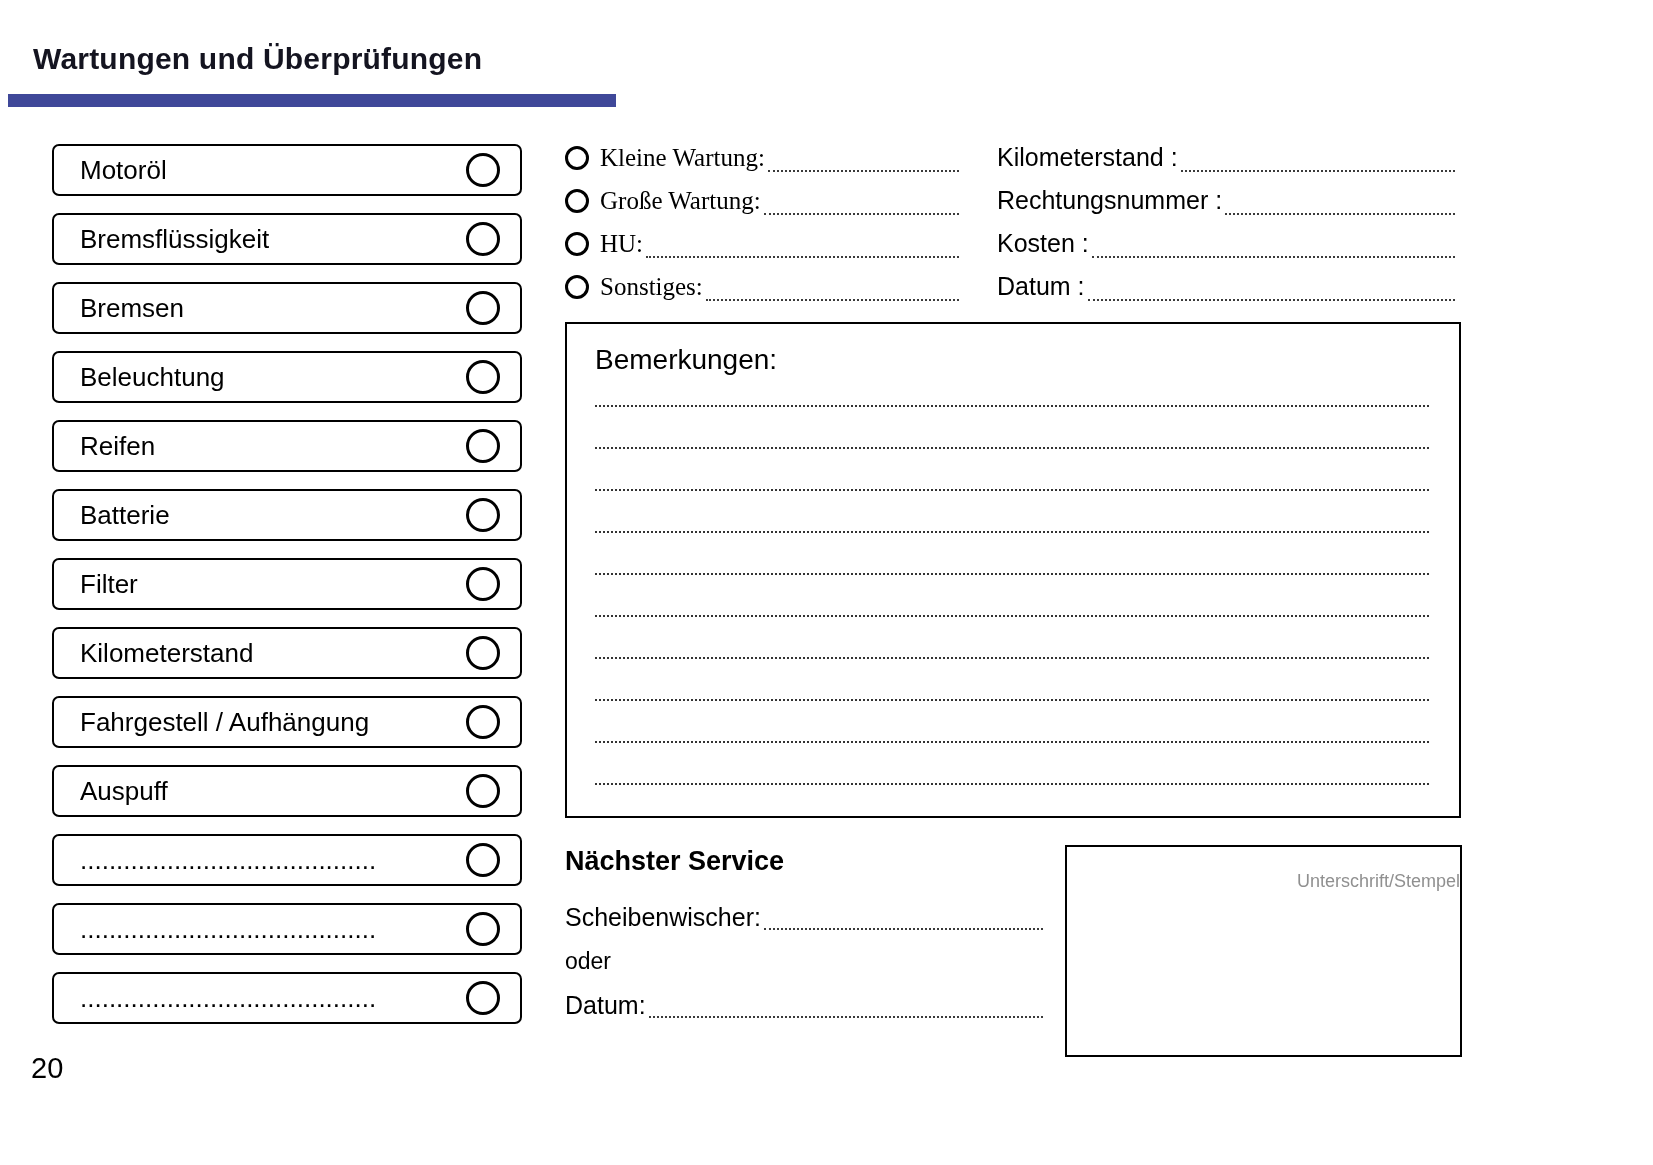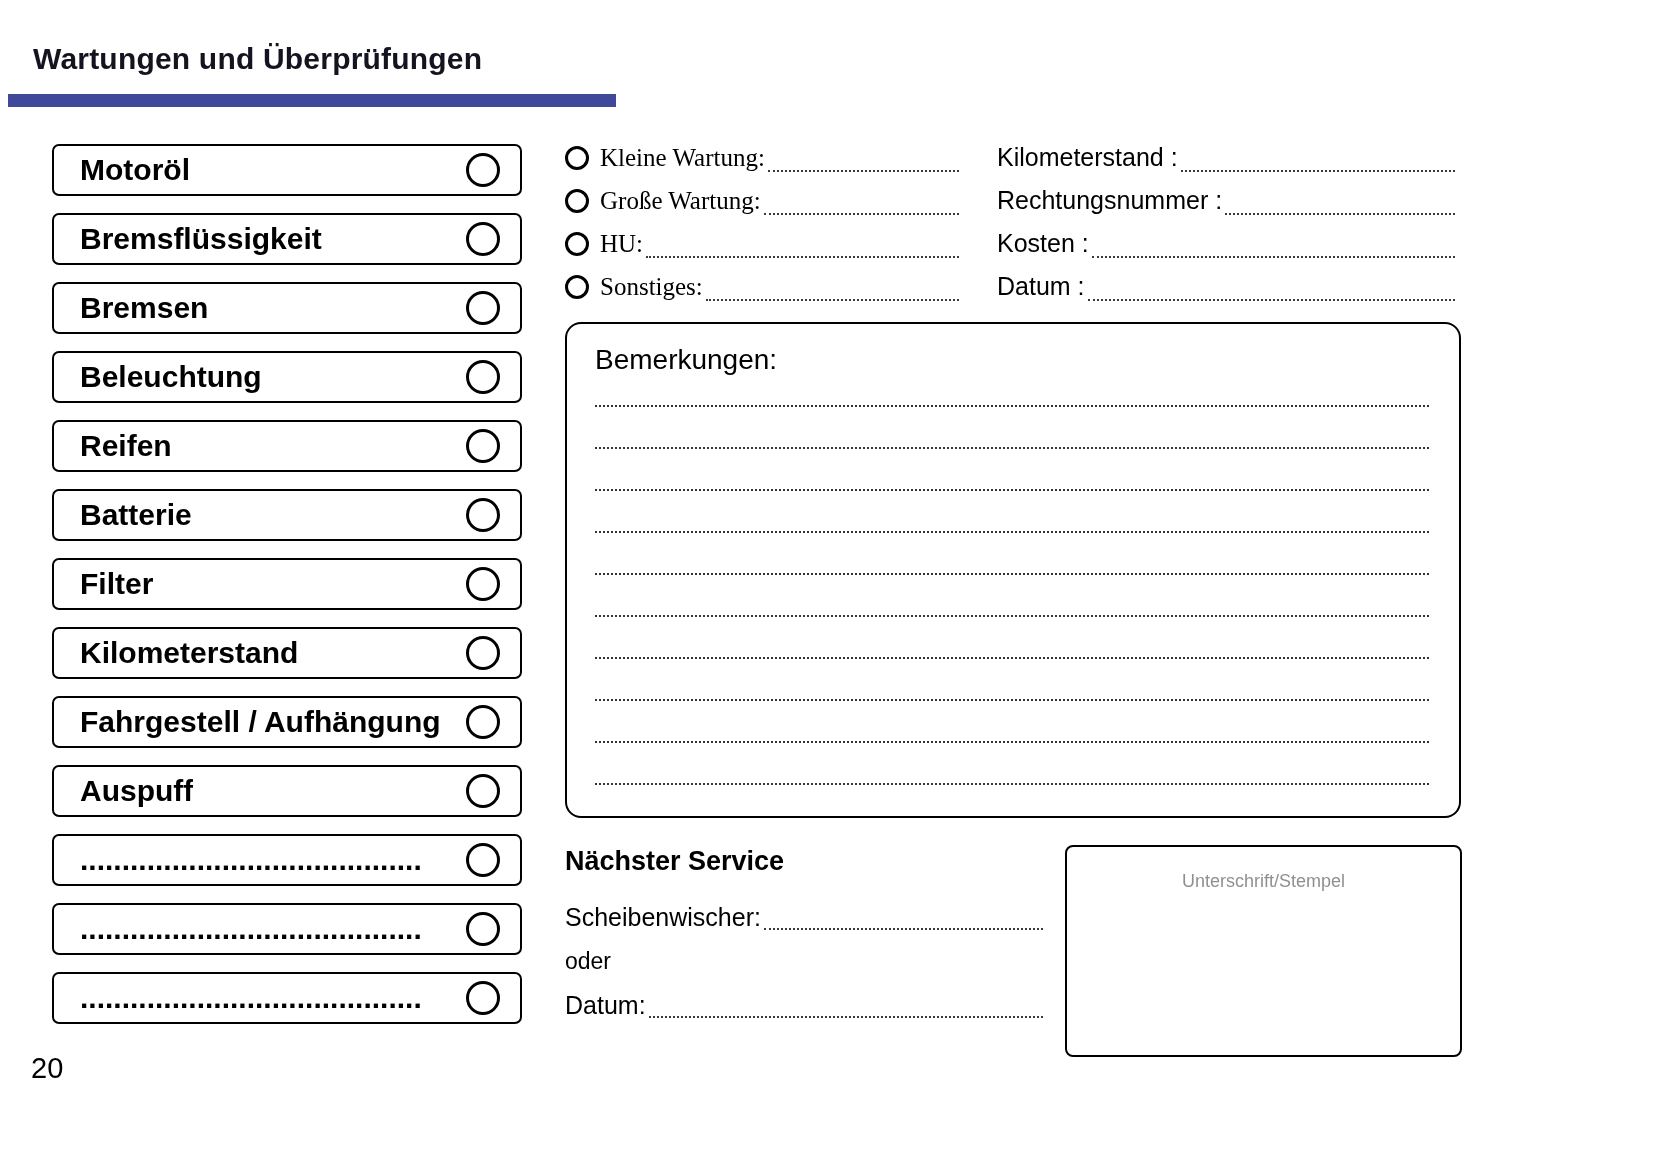--- a/index.html
+++ b/index.html
@@ -47,24 +47,23 @@
     height: 52px;
     border: 2px solid #000;
     border-radius: 7px;
     background: #fff;
     display: flex;
     align-items: center;
     justify-content: space-between;
     padding: 0 20px 0 26px;
   }
   .check-label {
-    font-size: 30px;
+    font-size: 26px;
     white-space: nowrap;
     overflow: hidden;
-    font-weight: bold;
   }
   .circle {
     width: 34px;
     height: 34px;
     border: 3px solid #000;
     border-radius: 50%;
     flex: none;
     background: #fff;
   }
   .circle.small {
@@ -111,21 +110,21 @@
   }
 
   
   .remarks-box {
     position: absolute;
     left: 565px;
     top: 322px;
     width: 896px;
     height: 496px;
     border: 2px solid #000;
-    border-radius: 16px;
+    border-radius: 0;
   }
   .remarks-title {
     position: absolute;
     left: 28px;
     top: 20px;
     font-size: 28px;
   }
   .remarks-lines {
     position: absolute;
     left: 28px;
@@ -164,22 +163,22 @@
   }
 
   
   .signature-box {
     position: absolute;
     left: 1065px;
     top: 845px;
     width: 397px;
     height: 212px;
     border: 2px solid #000;
-    border-radius: 8px;
-    text-align: center;
+    border-radius: 0;
+    text-align: right;
   }
   .signature-label {
     margin-top: 24px;
     color: #909090;
     font-size: 18px;
   }
 
   .page-number {
     position: absolute;
     left: 31px;

